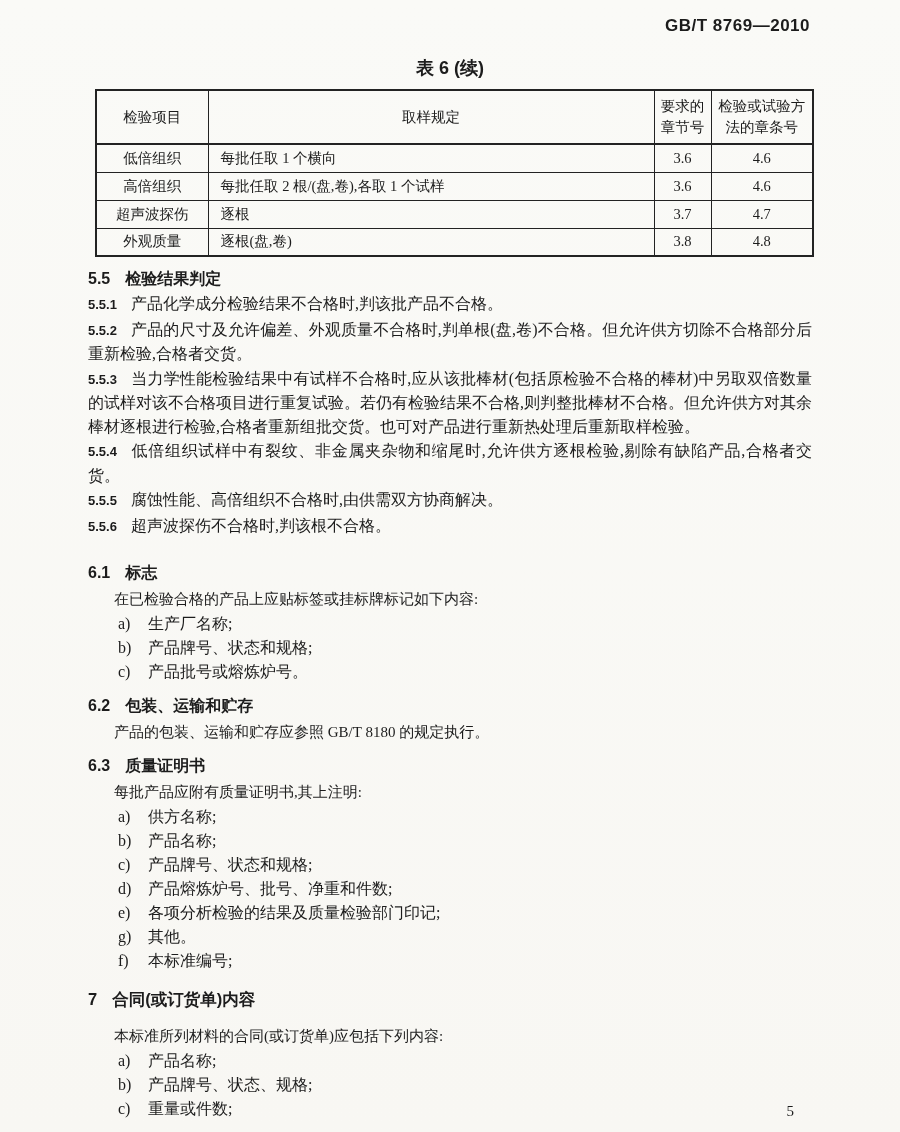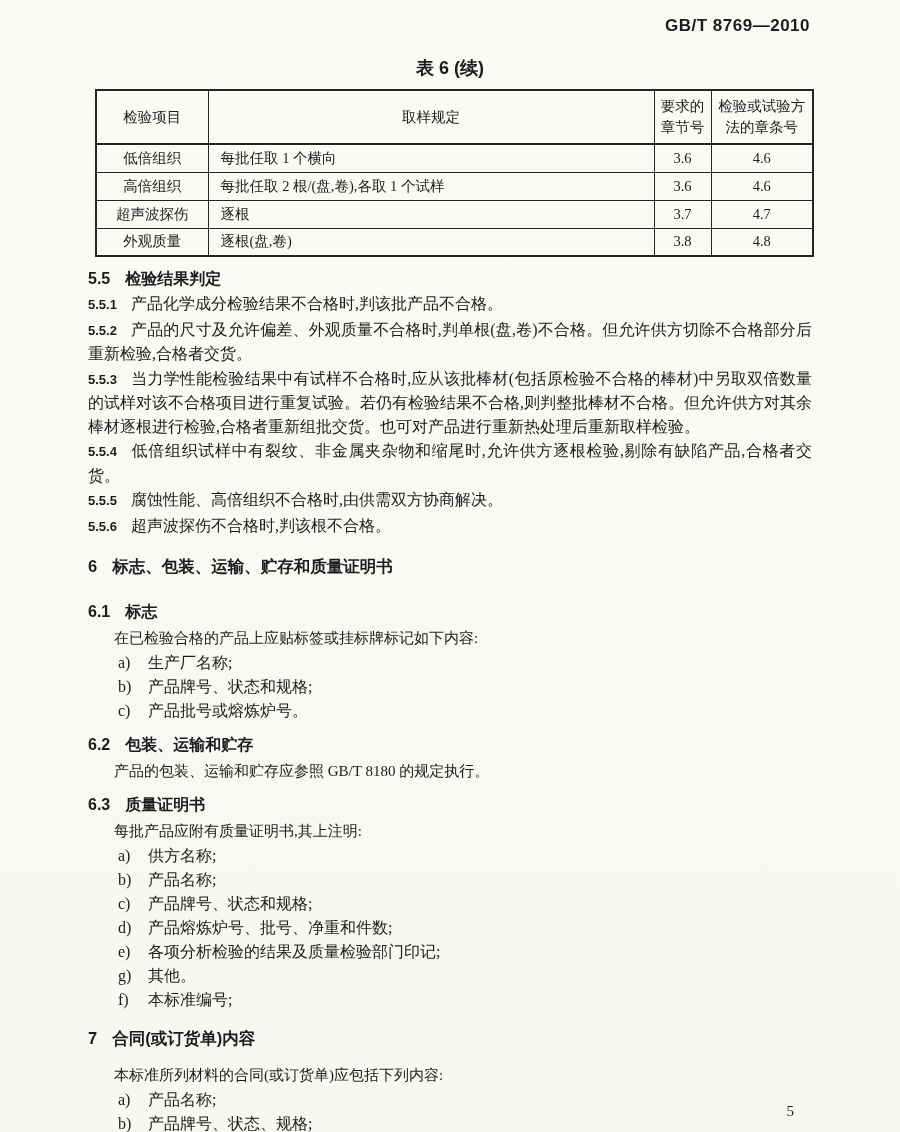--- a/index.html
+++ b/index.html
@@ -157,21 +157,20 @@
 
   <h3 class="h-sub"><span class="hnum">5.5</span><span>检验结果判定</span></h3>
 
   <p class="clause"><span class="cnum">5.5.1</span><span>产品化学成分检验结果不合格时,判该批产品不合格。</span></p>
   <p class="clause"><span class="cnum">5.5.2</span><span>产品的尺寸及允许偏差、外观质量不合格时,判单根(盘,卷)不合格。但允许供方切除不合格部分后重新检验,合格者交货。</span></p>
   <p class="clause"><span class="cnum">5.5.3</span><span>当力学性能检验结果中有试样不合格时,应从该批棒材(包括原检验不合格的棒材)中另取双倍数量的试样对该不合格项目进行重复试验。若仍有检验结果不合格,则判整批棒材不合格。但允许供方对其余棒材逐根进行检验,合格者重新组批交货。也可对产品进行重新热处理后重新取样检验。</span></p>
   <p class="clause"><span class="cnum">5.5.4</span><span>低倍组织试样中有裂纹、非金属夹杂物和缩尾时,允许供方逐根检验,剔除有缺陷产品,合格者交货。</span></p>
   <p class="clause"><span class="cnum">5.5.5</span><span>腐蚀性能、高倍组织不合格时,由供需双方协商解决。</span></p>
   <p class="clause"><span class="cnum">5.5.6</span><span>超声波探伤不合格时,判该根不合格。</span></p>
 
-  <h2 class="h-chap c6"><span class="hnum">6</span><span>标志、包装、运输、贮存和质量证明书</span></h2>
 
   <div class="gap61"></div>
 
   <h3 class="h-sub"><span class="hnum">6.1</span><span>标志</span></h3>
   <p class="intro">在已检验合格的产品上应贴标签或挂标牌标记如下内容:</p>
   <div class="li"><span class="letter">a)</span><span>生产厂名称;</span></div>
   <div class="li"><span class="letter">b)</span><span>产品牌号、状态和规格;</span></div>
   <div class="li"><span class="letter">c)</span><span>产品批号或熔炼炉号。</span></div>
 
   <h3 class="h-sub"><span class="hnum">6.2</span><span>包装、运输和贮存</span></h3>

